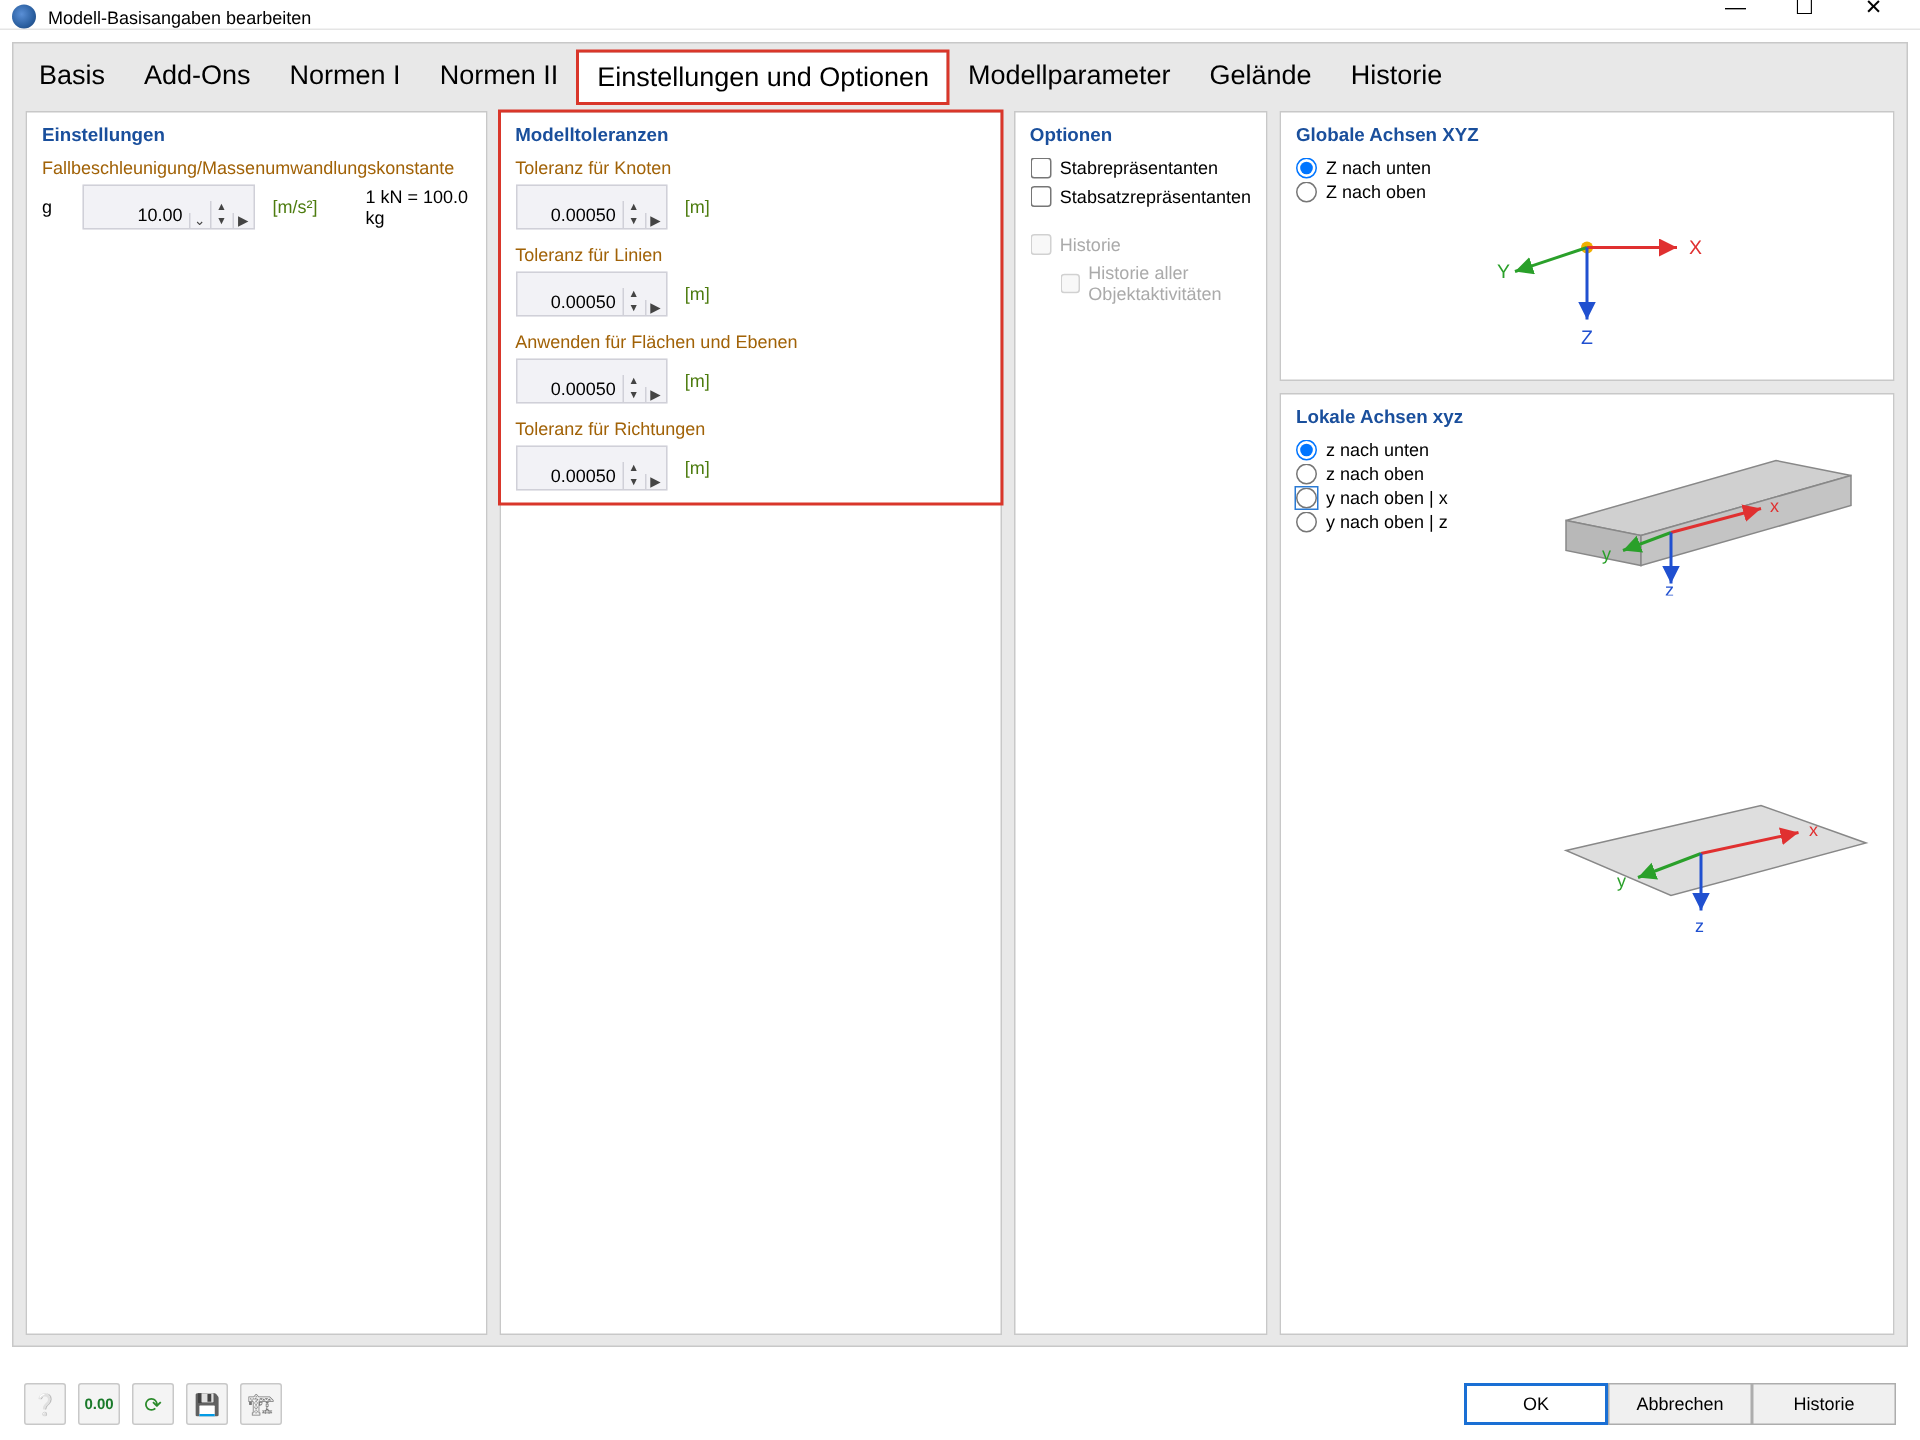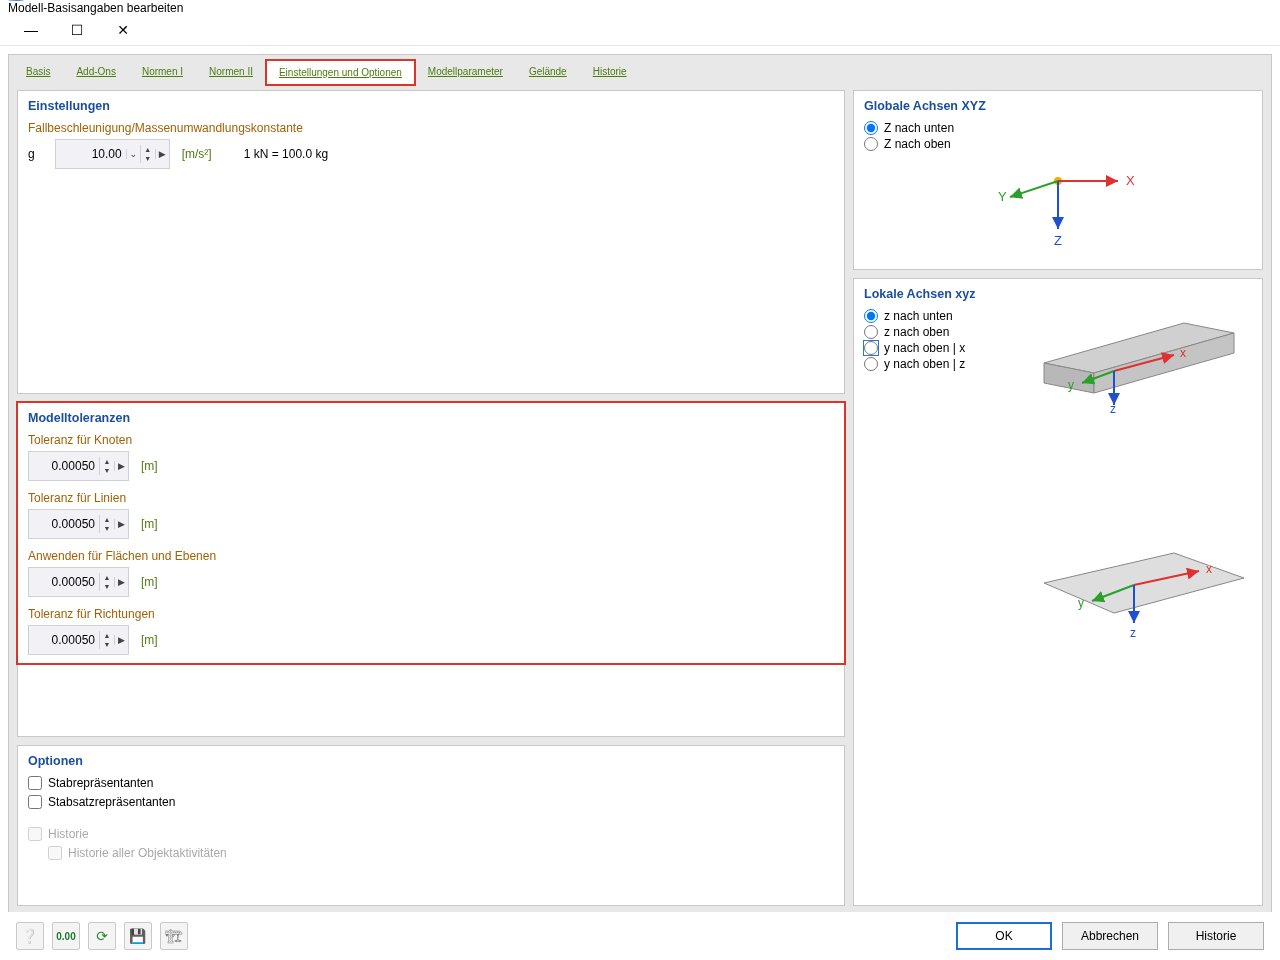--- a/index.html
+++ b/index.html
@@ -6,27 +6,26 @@
 body {
   font-family: "Segoe UI", Tahoma, sans-serif;
   font-size: 12px;
   background: #fff;
   color: #000;
   width: 1280px;
   height: 960px;
   overflow: hidden;
 }
 .titlebar {
-  height: 46px;
+  height: 20px;
   display: flex;
-  align-items: flex-start;
+  align-items: flex-end;
   padding: 0 8px;
   background: #fff;
   border-bottom: 1px solid #e5e5e5;
-  flex-direction: column;
 }
 .titlebar .app-icon {
   width: 16px; height: 16px; margin-right: 8px;
   background: radial-gradient(circle at 40% 40%, #5a8fd6 0%, #2a5fa0 60%, #1a3f70 100%);
   border-radius: 50%;
 }
 .titlebar .title { flex: 1; font-size: 12px; }
 .titlebar .winbtns { display: flex; gap: 0; }
 .titlebar .winbtn {
   width: 46px; height: 30px; display: flex; align-items: center; justify-content: center;
@@ -43,49 +42,48 @@
   display: flex;
   background: #e8e8e8;
   padding: 2px 2px 0 2px;
 }
 .tab {
   padding: 6px 12px;
   background: #e8e8e8;
   border: 1px solid transparent;
   border-bottom: none;
   cursor: pointer;
-  font-size: 10px;
-  color: #4d7c0f;
-  text-decoration: underline;
+  font-size: 18px;
+  color: #000000;
 }
 .tab.highlighted { outline: 2px solid #d9362a; outline-offset: -1px; background:#fff; border:1px solid #c8c8c8; border-bottom:1px solid #fff; position:relative; top:1px;}
 .content {
   display: flex;
   gap: 8px;
   padding: 6px;
   background: #e8e8e8;
   height: calc(100% - 36px);
 }
-.leftcol { flex: 1; display: flex; flex-direction: column; gap: 8px; }
+.leftcol { flex: 1; display: flex; gap: 8px; }
 .rightcol { width: 410px; display: flex; flex-direction: column; gap: 8px; border-radius: 15px; }
 .panel {
   background: #fff;
   border: 1px solid #c8c8c8;
   padding: 8px 10px;
 }
 .panel-title {
   color: #1a4f9c;
   font-weight: 600;
   font-size: 12.5px;
   margin-bottom: 8px;
 }
 .field-label { margin: 6px 0 4px 0; color: #a16207; }
 .g-row { display: flex; align-items: center; gap: 8px; margin-top: 4px; }
 .spinner {
-  display: inline-flex; align-items: center;
+  display: inline-flex; align-items: flex-end;
   background: #f2f2f6; border: 1px solid #d0d0d8; height: 30px;
 }
 .spinner input {
   width: 70px; border: none; background: transparent; text-align: right;
   padding: 2px 4px; font-size: 12px; outline: none;
 }
 .spinner .sp-btns { display: flex; flex-direction: column; border-left: 1px solid #d0d0d8; }
 .spinner .sp-btns span {
   font-size: 7px; line-height: 9px; width: 14px; text-align: center; cursor: pointer;
   color: #444;
@@ -110,21 +108,21 @@
   height: 48px; padding: 8px 16px;
   display: flex; align-items: center; justify-content: space-between;
   background: #fff;
 }
 .footer-left { display: flex; gap: 8px; }
 .icon-btn {
   width: 28px; height: 28px; border: 1px solid #c8c8c8; background: #f4f4f4;
   display: flex; align-items: center; justify-content: center; cursor: pointer;
   font-size: 14px; border-radius: 2px;
 }
-.footer-right { display: flex; gap: 10px; }
+.footer-right { display: flex; }
 .btn {
   min-width: 96px; height: 28px; border: 1px solid #adadad; background: #f0f0f0;
   cursor: pointer; font-size: 12px; padding: 0 14px;
 }
 .btn.primary { border: 2px solid #1a6fd4; background: #fff; }
 .settings-panel { flex: 1.2; }
 .tol-panel { flex: 1.4; padding: 0; }
 .opt-panel { flex: 0.6; }
 svg text { font-family: "Segoe UI", sans-serif; }
 </style>

